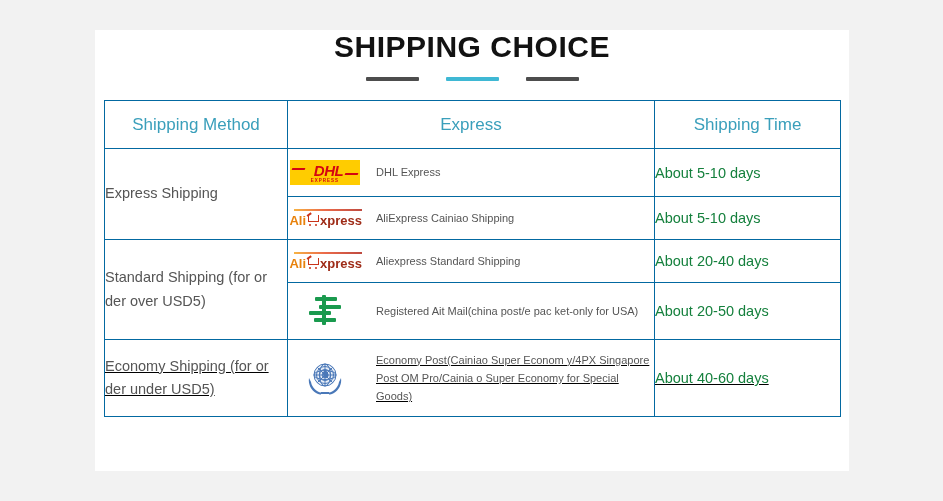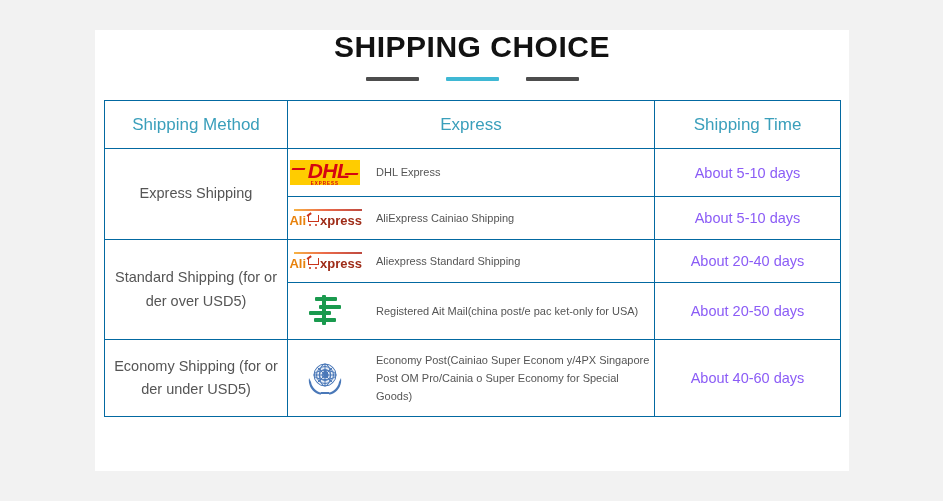--- a/index.html
+++ b/index.html
@@ -79,31 +79,29 @@
   .th-cell {
     height: 47px;
     text-align: center;
     color: #3a9fbb;
     font-size: 17px;
     font-weight: normal;
     font-family: "Liberation Sans", sans-serif;
   }
 
   .method-cell {
-    text-align: center;
     color: #555555;
     font-size: 14.5px;
     line-height: 1.6;
     padding: 6px 12px;
     font-family: "Liberation Sans", sans-serif;
   }
 
   .time-cell {
-    text-align: center;
-    color: #8b5cf6;
+    color: #15803d;
     font-size: 14.5px;
     font-family: "Liberation Sans", sans-serif;
     padding: 6px 8px;
   }
 
   .courier-cell {
     padding: 7px 10px 7px 14px;
   }
   .courier-inner {
     display: flex;
@@ -123,39 +121,39 @@
     font-size: 11px;
     line-height: 1.65;
     font-family: "Liberation Sans", sans-serif;
   }
 
   
   .r-dhl { height: 48px; }
   .r-aliprem { height: 42px; }
   .r-alistd { height: 42px; }
   .r-chinapost { height: 57px; }
-  .r-economy { height: 77px; }
+  .r-economy { height: 77px; text-decoration: underline; }
 
   
   .dhl {
     width: 70px;
     height: 25px;
     background: #ffcc00;
     position: relative;
     display: flex;
     flex-direction: column;
     align-items: center;
     justify-content: center;
     overflow: hidden;
   }
   .dhl .dhl-word {
     color: #d40511;
     font-weight: bold;
     font-style: italic;
-    font-size: 21px;
+    font-size: 15px;
     letter-spacing: -0.5px;
     line-height: 1;
     font-family: "Liberation Sans", sans-serif;
     margin-top: 1px;
     margin-left: 7px;
   }
   .dhl .dhl-sub {
     color: #d40511;
     font-size: 4.5px;
     letter-spacing: 1px;

